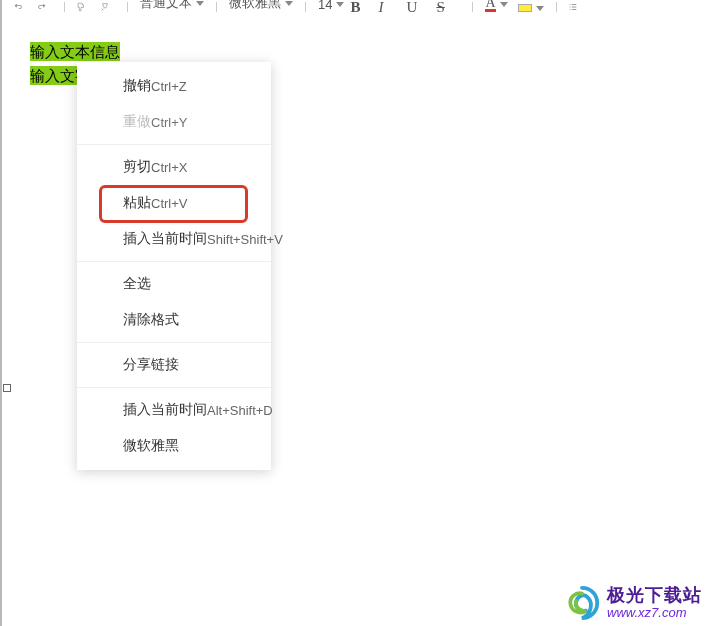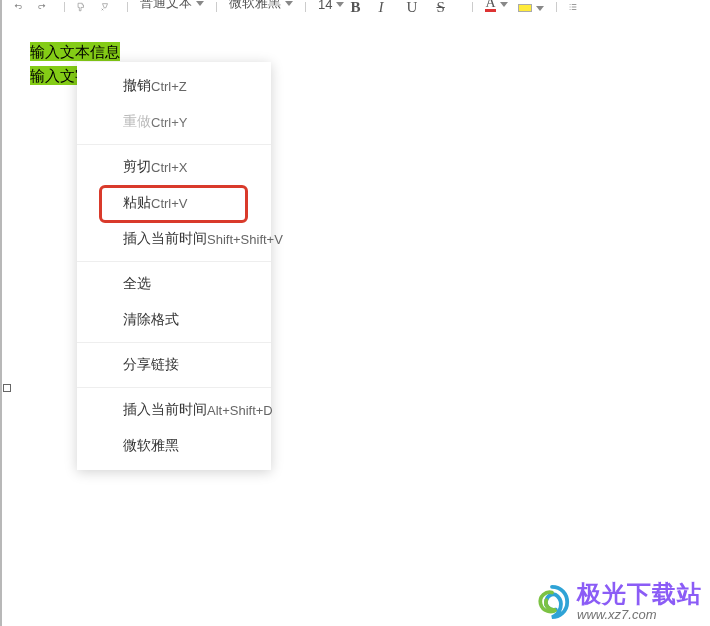--- a/index.html
+++ b/index.html
@@ -112,22 +112,22 @@
       position: absolute;
       right: 8px; bottom: 4px;
       display: flex; align-items: center;
       gap: 6px;
     }
     .wm-logo {
       width: 38px; height: 38px;
       position: relative;
     }
     .wm-text { display: flex; flex-direction: column; line-height: 1.1; }
-    .wm-title { font-size: 24px; font-weight: bold; color: #8b5cf6; letter-spacing: 1px; }
-    .wm-url { font-size: 13px; font-style: italic; color: #737373; }
+    .wm-title { font-size: 18px; font-weight: bold; color: #4c1d95; letter-spacing: 1px; }
+    .wm-url { font-size: 13px; font-style: italic; color: #6d28d9; }
   </style>
 </head>
 <body>
 
 <div class="border-left"></div>
 
 <div class="toolbar">
   <div class="tb-item tb-icon">
     <svg viewBox="0 0 24 24">
         <path d="M9 14l-5-5 5-5v3h7a5 5 0 010 10h-2v-2h2a3 3 0 000-6H9v5z" fill="#888"></path>

